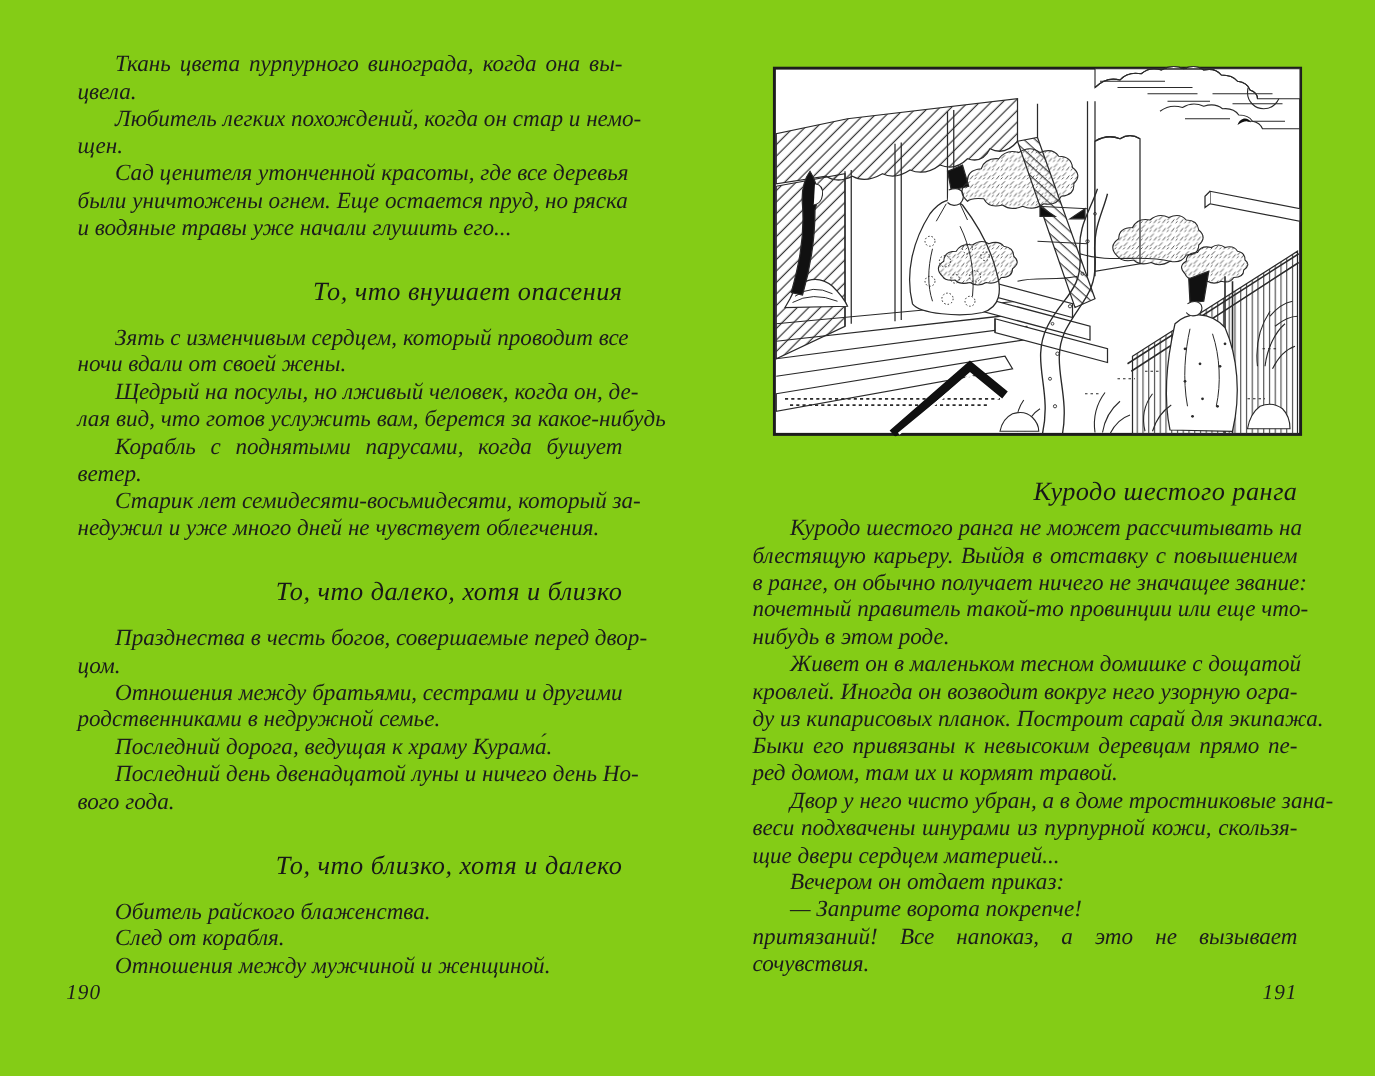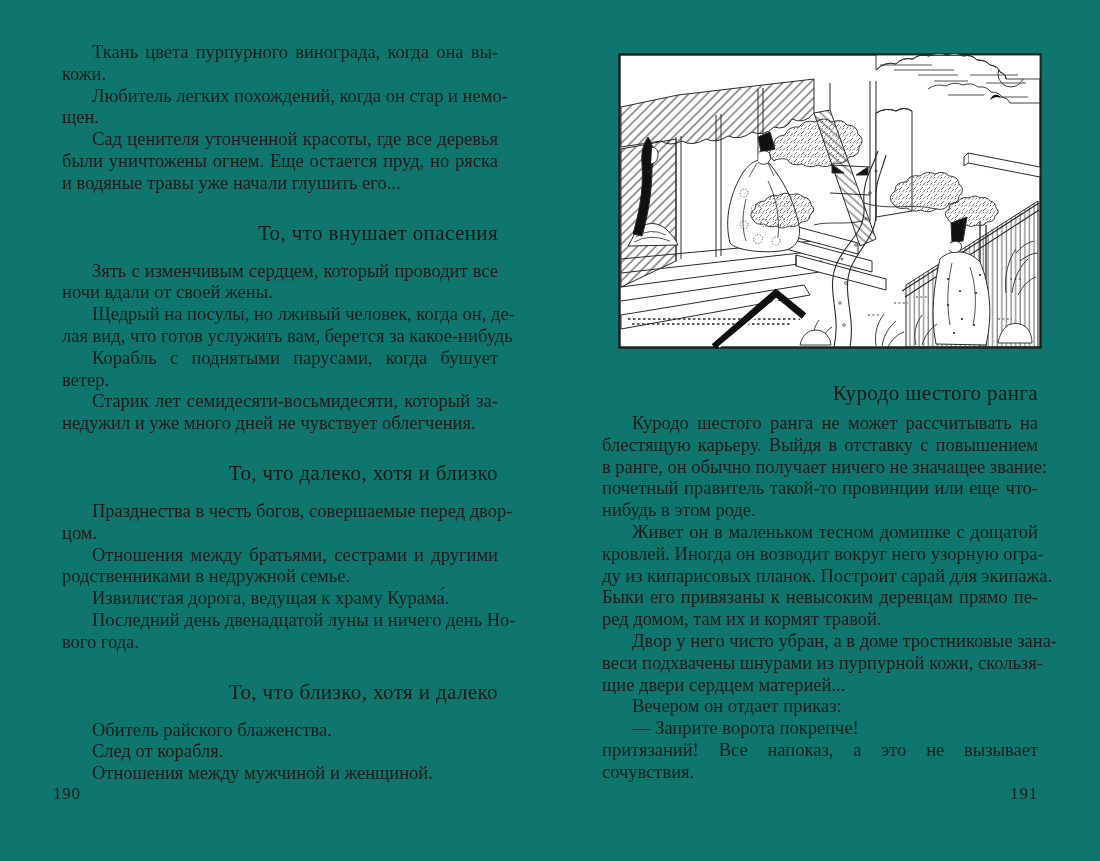--- a/index.html
+++ b/index.html
@@ -1,20 +1,21 @@
 <!DOCTYPE html>
 <html><head>
 <meta charset="utf-8">
 <style>
   html,body { margin:0; padding:0; background:#ffffff; }
   .book {
-    position:relative; width:1100px; height:861px; background:#0f766e;
+    position:relative; width:1100px; height:861px; background:#84cc16;
     font-family:"Liberation Serif","DejaVu Serif",serif;
     color:#1c1c1c;
     overflow:hidden;
+    font-style:italic;
   }
   .page-col { position:absolute; width:436px; }
   #left-col  { left:62px;  top:42px; }
   #right-col { left:602px; top:44px; }
 
   .line {
     font-size:18.5px; line-height:21.8px;
     text-align:justify; text-align-last:justify;
     white-space:nowrap;
   }
@@ -36,21 +37,21 @@
   #page-number-right { right:62px; }
 </style>
 </head>
 <body>
 
 <div class="book">
 
   <div class="page-col" id="left-col">
       <div class="para">
         <div class="line first">Ткань цвета пурпурного винограда, когда она вы-</div>
-        <div class="line last">кожи.</div>
+        <div class="line last">цвела.</div>
       </div>
       <div class="para">
         <div class="line first">Любитель легких похождений, когда он стар и немо-</div>
         <div class="line last">щен.</div>
       </div>
       <div class="para">
         <div class="line first">Сад ценителя утонченной красоты, где все деревья</div>
         <div class="line">были уничтожены огнем. Еще остается пруд, но ряска</div>
         <div class="line last">и водяные травы уже начали глушить его...</div>
       </div>
@@ -73,21 +74,21 @@
       <div class="heading">То, что далеко, хотя и близко</div>
       <div class="para">
         <div class="line first">Празднества в честь богов, совершаемые перед двор-</div>
         <div class="line last">цом.</div>
       </div>
       <div class="para">
         <div class="line first">Отношения между братьями, сестрами и другими</div>
         <div class="line last">родственниками в недружной семье.</div>
       </div>
       <div class="para">
-        <div class="line first last">Извилистая дорога, ведущая к храму Курама́.</div>
+        <div class="line first last">Последний дорога, ведущая к храму Курама́.</div>
       </div>
       <div class="para">
         <div class="line first">Последний день двенадцатой луны и ничего день Но-</div>
         <div class="line last">вого года.</div>
       </div>
       <div class="heading">То, что близко, хотя и далеко</div>
       <div class="para">
         <div class="line first last">Обитель райского блаженства.</div>
       </div>
       <div class="para">

